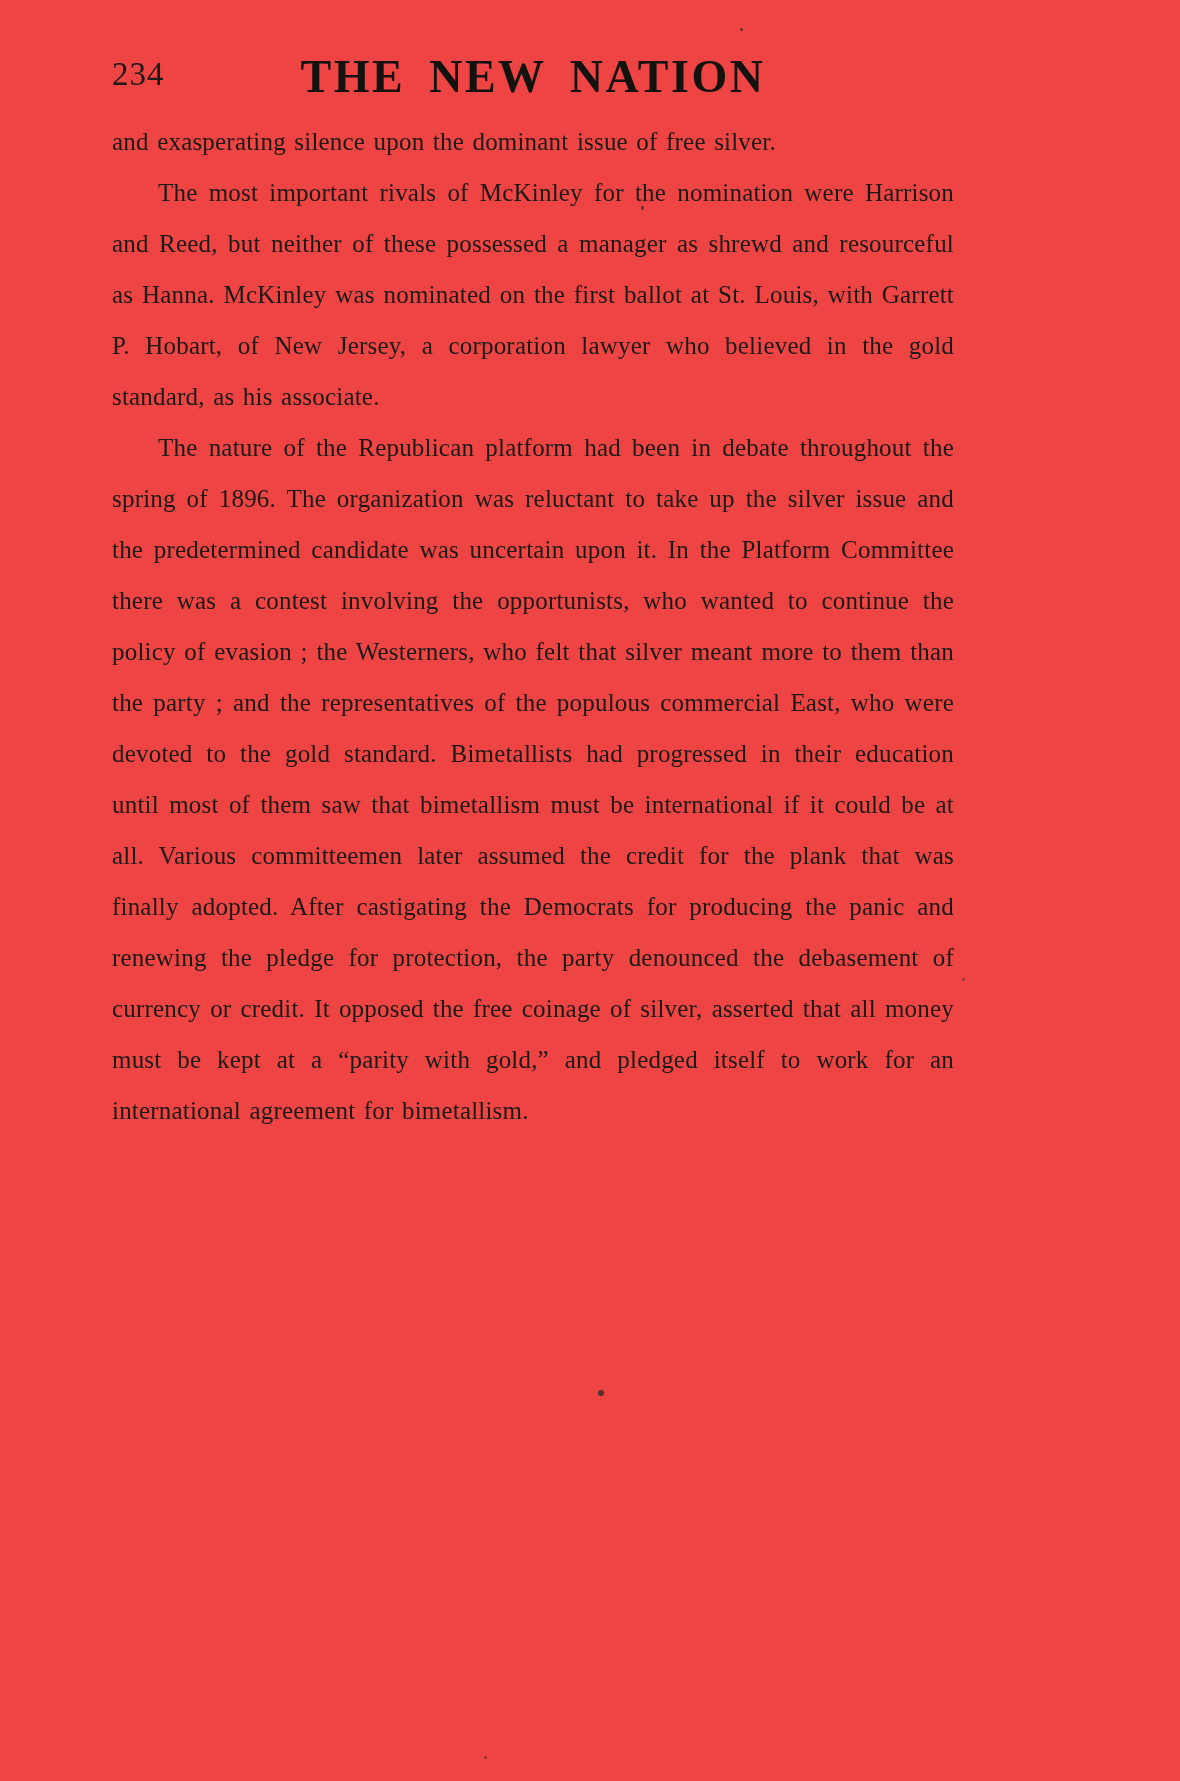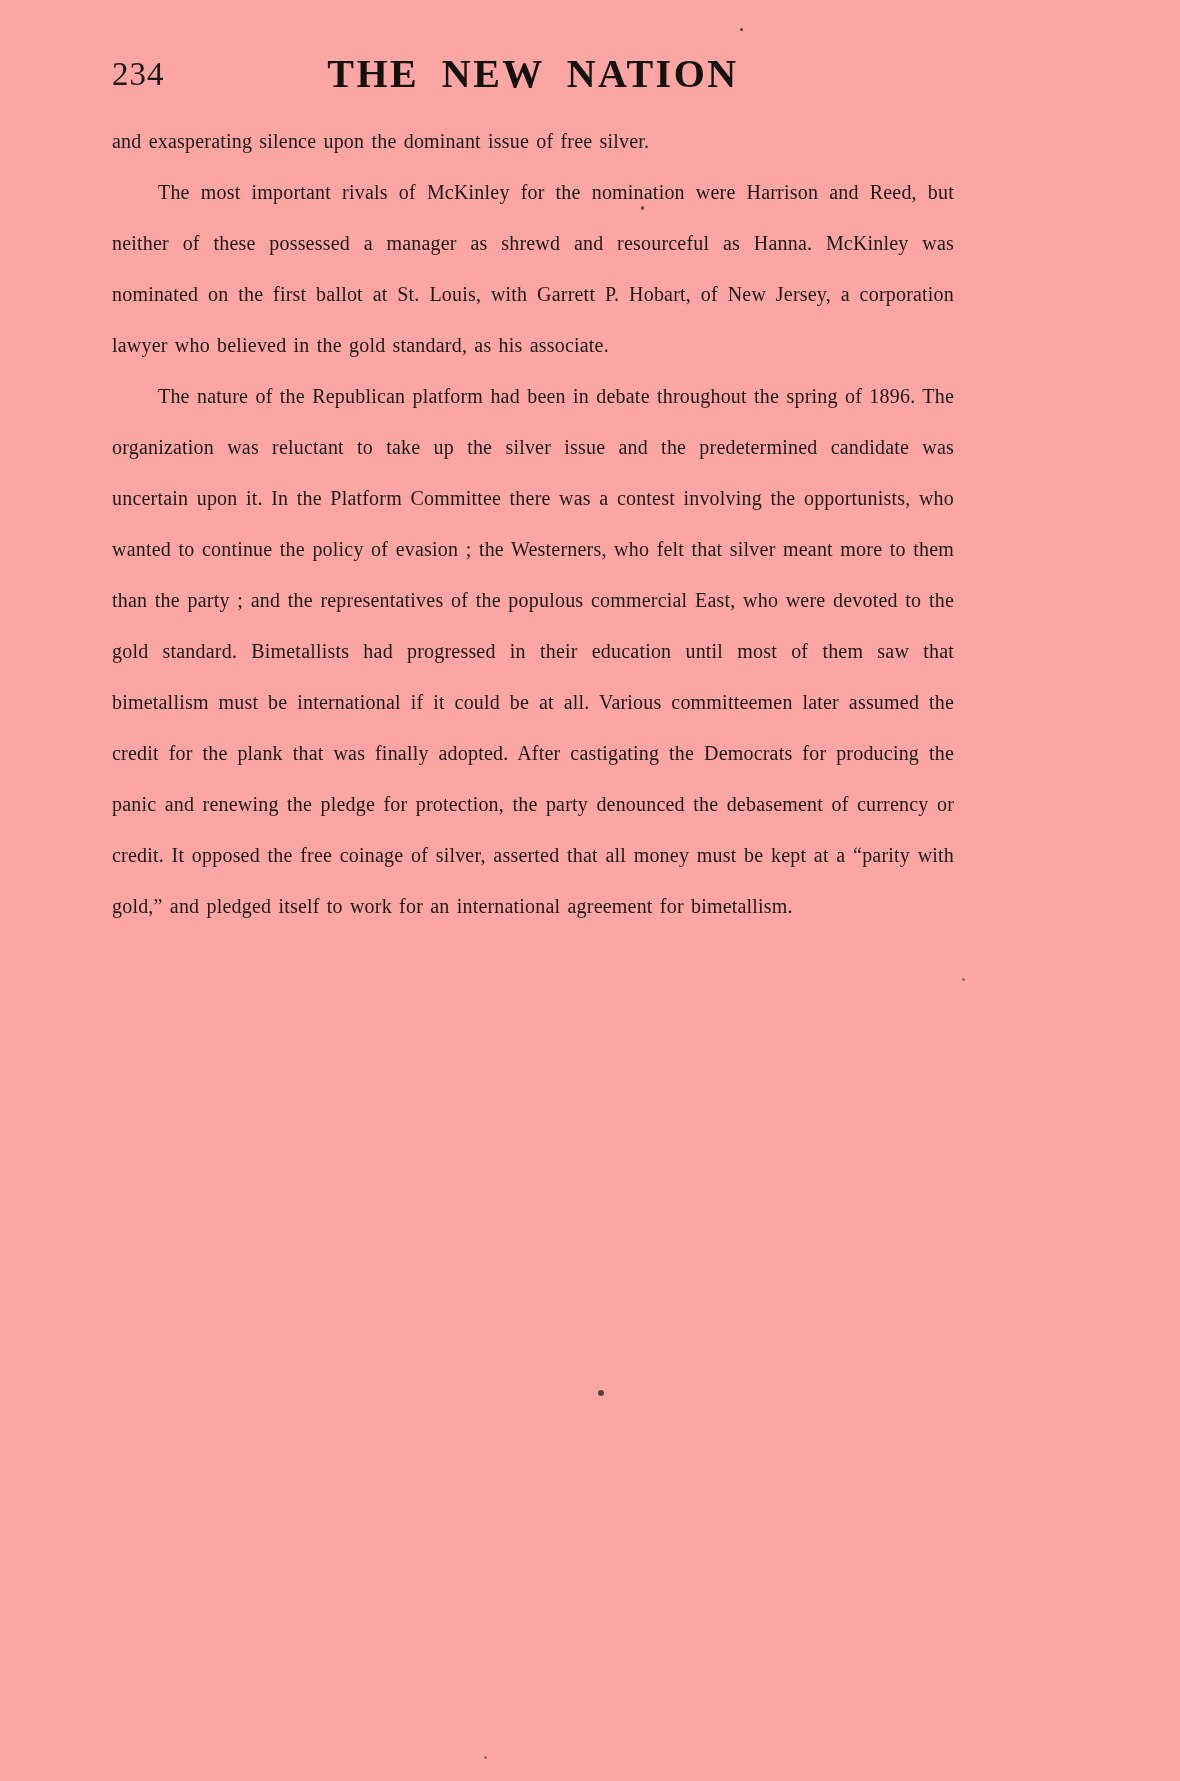--- a/index.html
+++ b/index.html
@@ -4,21 +4,21 @@
 <style>
   html, body {
     margin: 0;
     padding: 0;
     background: #e9e7e2;
   }
   .page {
     position: relative;
     width: 1180px;
     height: 1781px;
-    background: #fca5a5;
+    background: #ef4444;
     color: #1c1a17;
     font-family: "Liberation Serif", "DejaVu Serif", serif;
     overflow: hidden;
   }
   
   .header {
     position: absolute;
     top: 50px;
     left: 112px;
     width: 842px;
@@ -31,33 +31,33 @@
     font-size: 33px;
     letter-spacing: 1px;
     color: #1c1a17;
   }
   .running-title {
     position: absolute;
     left: 0;
     right: 0;
     top: 0;
     text-align: center;
-    font-size: 40px;
+    font-size: 46px;
     font-weight: bold;
     letter-spacing: 2.5px;
     word-spacing: 10px;
     color: #14120f;
   }
   
   .body-text {
     position: absolute;
     top: 116px;
     left: 112px;
     width: 842px;
-    font-size: 20px;
+    font-size: 25px;
     line-height: 51px;
     text-align: justify;
     letter-spacing: 0.2px;
     word-spacing: 2px;
     color: #1c1a17;
   }
   .body-text p {
     margin: 0;
     padding: 0;
   }

